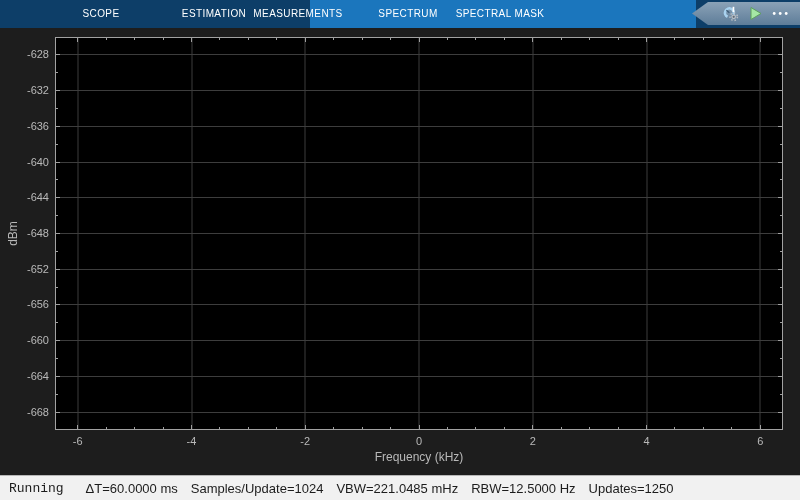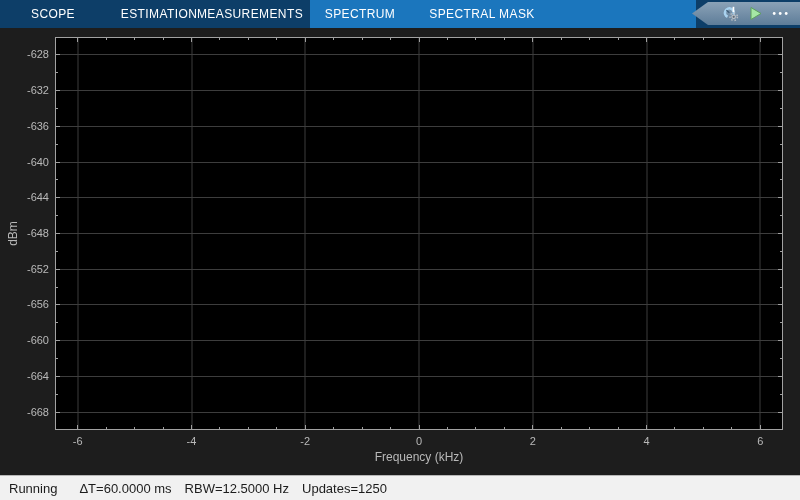--- a/index.html
+++ b/index.html
@@ -5,53 +5,53 @@
   html,body{margin:0;padding:0;background:#000;}
   #app{position:relative;width:800px;height:500px;overflow:hidden;
        font-family:"Liberation Sans",sans-serif;background:var(--body-bg,#1d1d1d);}
 
   
   #toolbar{position:absolute;left:0;top:0;width:800px;height:28px;
            background:var(--toolbar-navy,#0d3e68);}
   #toolbar .highlight-panel{position:absolute;left:310px;top:0;width:386px;height:28px;
            background:var(--toolbar-blue,#1b76bd);}
   .tab{position:absolute;top:0;height:28px;line-height:28px;transform:translateX(-50%);
-       color:var(--tab-text,#fff);font-size:12px;letter-spacing:.4px;white-space:nowrap;
-       cursor:default;}
+       color:var(--tab-text,#fff);font-size:10px;letter-spacing:.4px;white-space:nowrap;
+       cursor:default;margin-left:48px;}
   #banner{position:absolute;left:692px;top:2px;height:23px;right:0;
           background:linear-gradient(var(--banner-top,#8ba2b7),var(--banner-bottom,#5e7d99));
           clip-path:polygon(0 50%,16px 0,100% 0,100% 100%,16px 100%);
           display:flex;align-items:center;justify-content:flex-end;gap:9px;padding-right:11px;box-sizing:border-box;}
   #banner svg{display:block;}
 
   
   #scope-body{position:absolute;left:0;top:28px;width:800px;height:447px;
               background:var(--body-bg,#1d1d1d);}
   #chart{position:absolute;left:0;top:0;}
 
   
   #statusbar{position:absolute;left:0;bottom:0;width:800px;height:25px;box-sizing:border-box;
              background:var(--status-bg,#f1f1f1);border-top:1px solid var(--status-border,#b7b7b7);
              display:flex;align-items:center;font-size:13px;color:var(--status-text,#1c1c1c);
              padding-left:9px;white-space:nowrap;overflow:hidden;}
-  #statusbar .state{margin-right:22px;}
+  #statusbar .state{margin-right:22px;font-family:Liberation Mono, monospace;}
   #statusbar .item{margin-right:13px;}
 </style>
 </head>
 <body>
 
 <div id="app">
 
   <div id="toolbar">
     <div class="highlight-panel"></div>
     <div class="tab" style="left:53px">SCOPE</div>
-    <div class="tab" style="left:159px">ESTIMATION</div>
+    <div class="tab" style="left:166px">ESTIMATION</div>
     <div class="tab" style="left:250px">MEASUREMENTS</div>
     <div class="tab" style="left:360px">SPECTRUM</div>
-    <div class="tab" style="left:482px">SPECTRAL MASK</div>
+    <div class="tab" style="left:452px">SPECTRAL MASK</div>
 
     <div id="banner">
       <span>
         <svg width="16" height="16" viewBox="0 0 16 16">
           <circle cx="6.4" cy="6.8" r="4.4" fill="none" stroke="#a9d2ef" stroke-width="2.6" stroke-dasharray="20 8" transform="rotate(115 6.4 6.8)"></circle>
           <line x1="6.4" y1="6.8" x2="3.4" y2="4.2" stroke="#3c5a74" stroke-width="1.3"></line>
           <rect x="9.6" y="0.8" width="1.7" height="5.2" fill="#ffffff"></rect>
           <circle cx="10.7" cy="10.8" r="3.7" fill="none" stroke="#b7bdc4" stroke-width="1.5" stroke-dasharray="1.5 1.9"></circle>
           <circle cx="10.7" cy="10.8" r="2.4" fill="#b7bdc4"></circle>
           <circle cx="10.7" cy="10.8" r="1.1" fill="#5f6c79"></circle>
@@ -217,17 +217,19 @@
           <text x="760.25" y="417">6</text>
         </g>
         <text x="419" y="433" fill="#b9b9b9" font-size="12px" font-family="&quot;Liberation Sans&quot;,sans-serif" text-anchor="middle">Frequency (kHz)</text>
         <text x="17" y="205.5" fill="#b9b9b9" font-size="12px" font-family="&quot;Liberation Sans&quot;,sans-serif" text-anchor="middle" transform="rotate(-90 17 205.5)">dBm</text>
       </svg>
   </div>
 
   <div id="statusbar">
     <span class="state">Running</span>
     <span class="item">ΔT=60.0000 ms</span>
+    <span class="item">Samples/Update=1024</span>
+    <span class="item">VBW=221.0485 mHz</span>
     <span class="item">RBW=12.5000 Hz</span>
     <span class="item">Updates=1250</span>
 
   </div>
 </div>
 
 </body></html>

